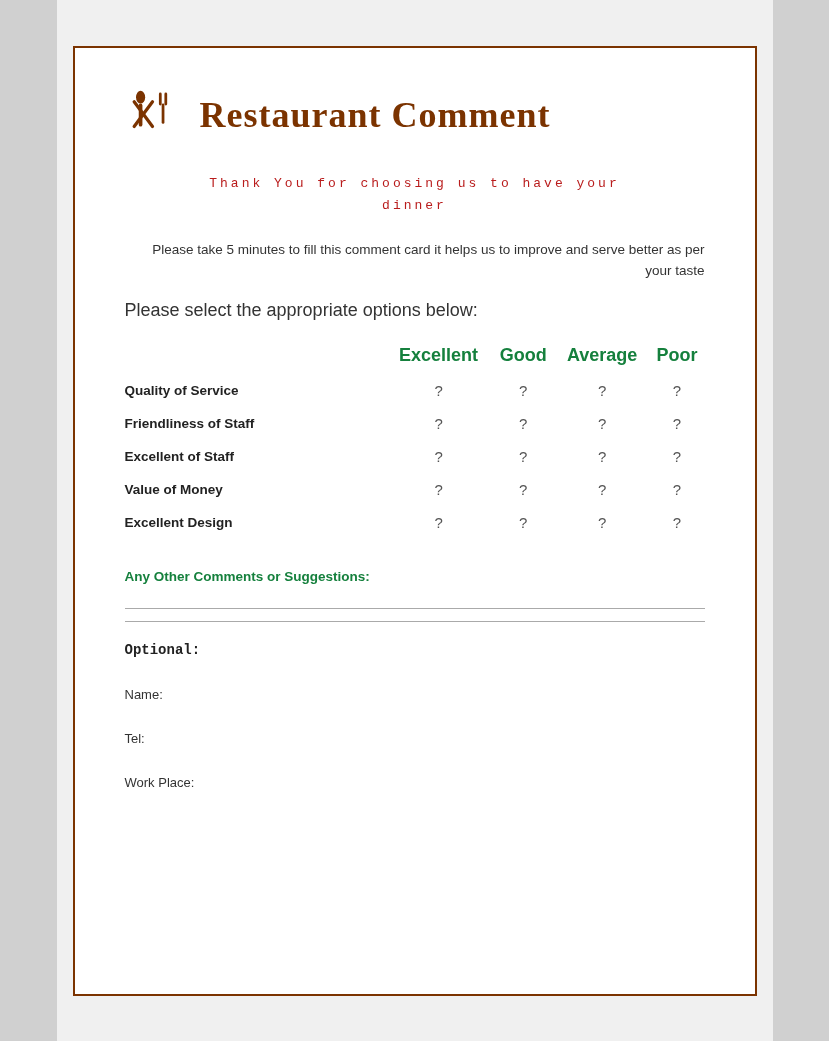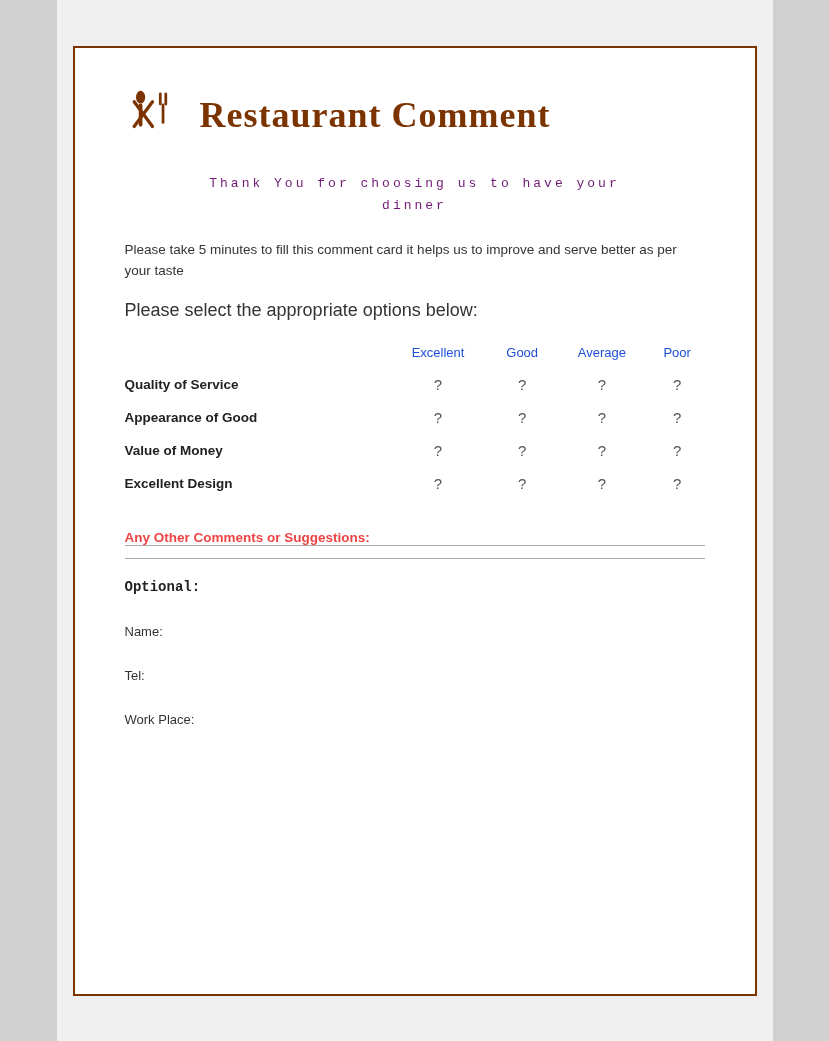--- a/index.html
+++ b/index.html
@@ -39,49 +39,50 @@
       flex-shrink: 0;
     }
     .title {
       font-size: 36px;
       color: #7B3300;
       font-family: Georgia, serif;
       letter-spacing: 1px;
     }
     .subtitle {
       text-align: center;
-      color: #701a75;
+      color: #b91c1c;
       font-size: 13px;
       letter-spacing: 3px;
       line-height: 1.7;
       margin-bottom: 22px;
       font-family: 'Courier New', monospace;
     }
     .description {
       font-size: 13.5px;
       color: #333;
       line-height: 1.6;
       margin-bottom: 18px;
       font-family: Arial, sans-serif;
+      text-align: right;
     }
     .instruction {
       font-size: 18px;
       color: #333;
       margin-bottom: 24px;
       font-family: Arial, sans-serif;
     }
     .rating-table {
       width: 100%;
       border-collapse: collapse;
       margin-bottom: 30px;
     }
     .rating-table thead tr th {
-      font-size: 13px;
-      font-weight: normal;
-      color: #1d4ed8;
+      font-size: 18px;
+      font-weight: bold;
+      color: #15803d;
       text-align: center;
       padding-bottom: 8px;
       font-family: Arial, sans-serif;
     }
     .rating-table thead tr th.label-col {
       text-align: left;
       width: 45%;
     }
     .rating-table tbody tr td {
       padding: 8px 0;
@@ -95,21 +96,22 @@
       font-weight: bold;
       font-size: 13.5px;
       color: #222;
     }
     .comments-section {
       margin-bottom: 20px;
     }
     .comments-label {
       font-size: 13.5px;
       font-weight: bold;
-      color: #ef4444;
+      color: #15803d;
+      margin-bottom: 24px;
       font-family: Arial, sans-serif;
     }
     .comment-line {
       border: none;
       border-bottom: 1px solid #aaa;
       width: 100%;
       margin-bottom: 12px;
     }
     .optional-section {
       margin-top: 10px;
@@ -172,21 +174,28 @@
       </thead>
       <tbody id="table-body">
           <tr>
             <td class="label-col">Quality of Service</td>
             <td>?</td>
             <td>?</td>
             <td>?</td>
             <td>?</td>
           </tr>
           <tr>
-            <td class="label-col">Appearance of Good</td>
+            <td class="label-col">Friendliness of Staff</td>
+            <td>?</td>
+            <td>?</td>
+            <td>?</td>
+            <td>?</td>
+          </tr>
+          <tr>
+            <td class="label-col">Excellent of Staff</td>
             <td>?</td>
             <td>?</td>
             <td>?</td>
             <td>?</td>
           </tr>
           <tr>
             <td class="label-col">Value of Money</td>
             <td>?</td>
             <td>?</td>
             <td>?</td>

